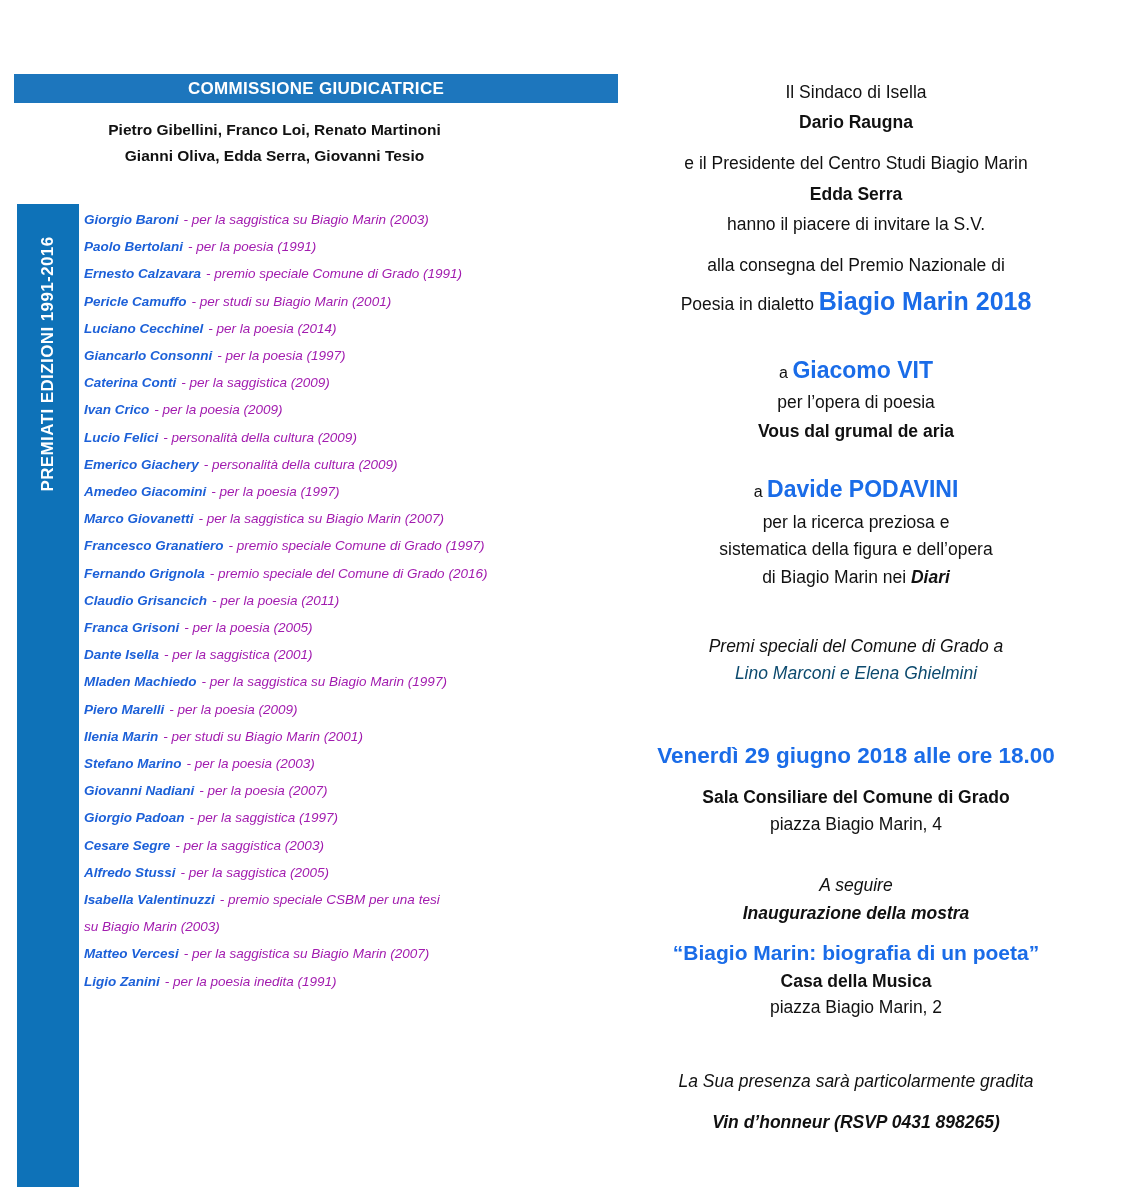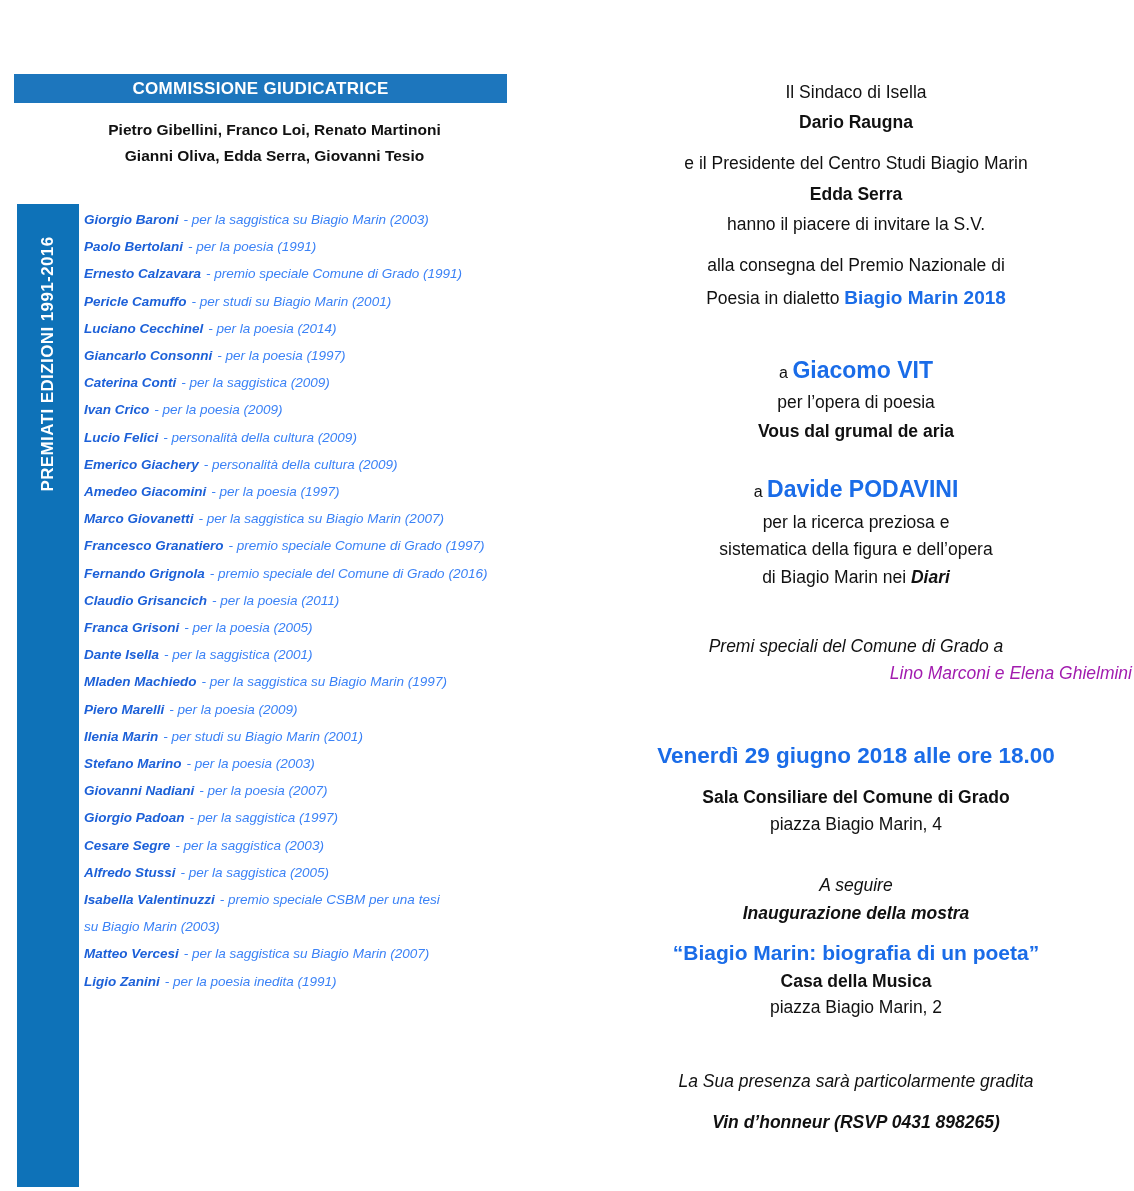--- a/index.html
+++ b/index.html
@@ -6,21 +6,21 @@
   html,body { background:#fff; }
   body {
     width:1134px; height:1191px;
     font-family:"Liberation Sans", sans-serif;
     color:#111; position:relative; overflow:hidden;
   }
   .page { position:absolute; inset:0; background:#ffffff; }
 
   
   .jury-header {
-    position:absolute; left:14px; top:74px; width:493px; height:29px;
+    position:absolute; left:14px; top:74px; width:604px; height:29px;
     background:#1d76bd; color:#fff; font-weight:bold; font-size:17px;
     letter-spacing:.3px; text-align:center; line-height:29px;
   }
   .jury-names {
     position:absolute; left:4px; top:117px; width:541px;
     text-align:center; font-weight:bold; font-size:15.5px; line-height:26px; color:#111;
   }
   .side-bar {
     position:absolute; left:17px; top:204px; width:62px; height:983px;
     background:#0e72b8;
@@ -29,33 +29,33 @@
     position:absolute; left:31px; top:160px;
     transform:translate(-50%,-50%) rotate(-90deg);
     white-space:nowrap; color:#fff; font-weight:bold; font-size:17px; letter-spacing:.4px;
   }
   .winners {
     position:absolute; left:84px; top:206px; width:478px;
     font-size:13.5px; font-style:italic;
   }
   .win { line-height:27.2px; }
   .win-name { color:#1c60d8; font-weight:bold; }
-  .win-desc { color:#3b82f6; margin-left:5px; white-space:pre-line; }
+  .win-desc { color:#a21caf; margin-left:5px; white-space:pre-line; }
 
   
   .rcol { position:absolute; left:580px; top:0; width:552px; height:1191px; }
   .rline { position:absolute; left:0; width:100%; text-align:center;
            font-size:17.5px; line-height:1.25; color:#111; }
   .b  { font-weight:bold; }
   .i  { font-style:italic; }
   .bi { font-weight:bold; font-style:italic; }
-  .blue { color:#a21caf;text-align:right; }
+  .blue { color:#0c4a6e; }
   .big-name { font-size:23px; font-weight:bold; color:#1a6ce8; }
   .a-prefix { font-size:16px; color:#111; font-weight:normal; }
-  .accent-md { font-size:19px; font-weight:bold; color:#1a6ce8; }
+  .accent-md { font-size:25px; font-weight:bold; color:#1a6ce8; }
   .datetime { font-size:22.5px; font-weight:bold; color:#1a6ce8; }
   .exhibition { font-size:21px; font-weight:bold; color:#1a6ce8; }
 </style>
 </head>
 <body>
 
 <div class="page">
 
   <div class="jury-header">COMMISSIONE GIUDICATRICE</div>
 

